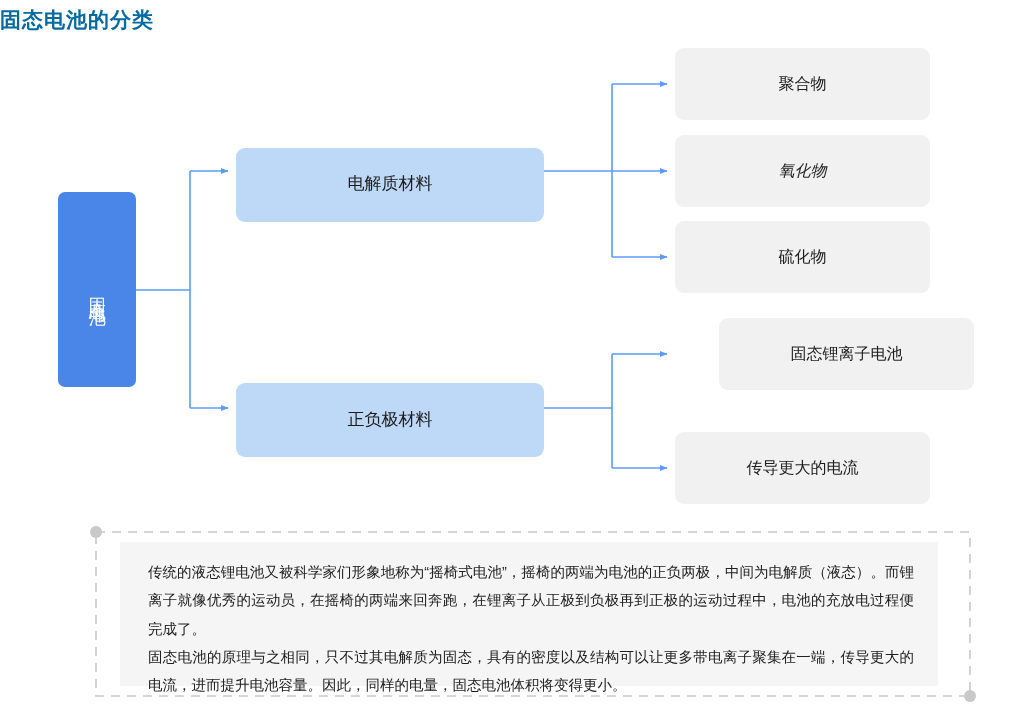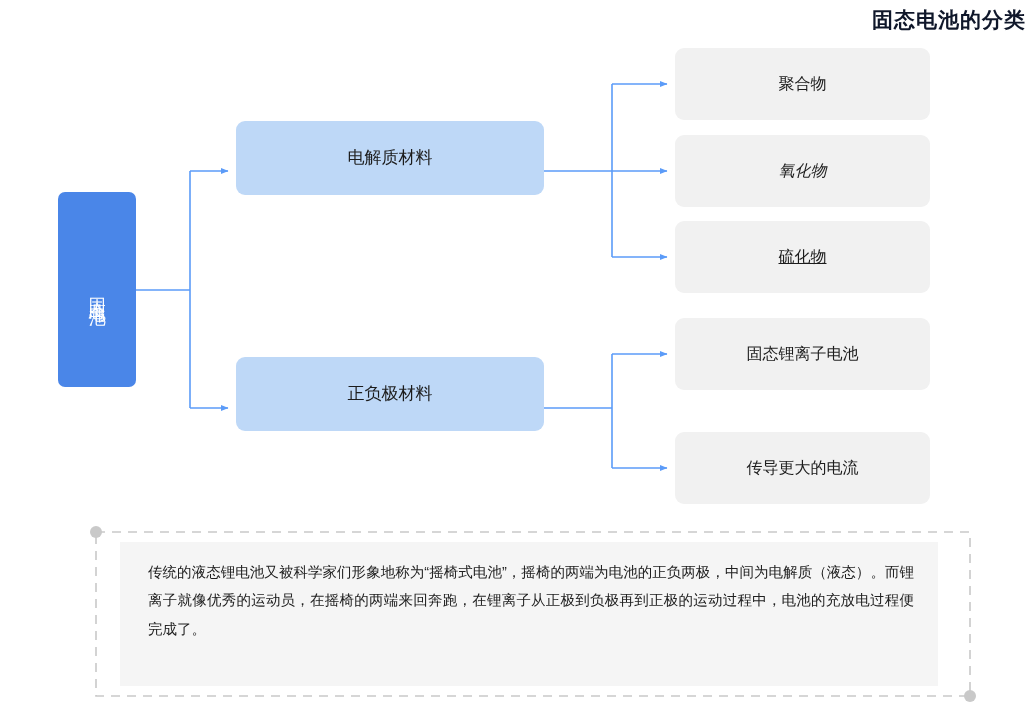--- a/index.html
+++ b/index.html
@@ -13,25 +13,25 @@
     position: relative;
     font-family: "Liberation Sans", "DejaVu Sans", sans-serif;
     color: #1a1a1a;
     overflow: hidden;
   }
   #title {
     position: absolute;
     top: 6px;
     left: 0;
     width: 1026px;
-    text-align: right;
+    text-align: left;
     font-size: 21px;
     font-weight: bold;
     letter-spacing: 1px;
-    color: #0f172a;
+    color: #0369a1;
   }
   #svg-connectors {
     position: absolute;
     top: 0;
     left: 0;
     width: 1026px;
     height: 714px;
     pointer-events: none;
   }
   .node {
@@ -62,36 +62,36 @@
   }
   
   .node-l2 {
     width: 308px;
     height: 74px;
     background: #bed8f7;
     color: #1c1c1c;
     font-size: 17px;
     border-radius: 9px;
   }
-  #node-electrolyte { left: 236px; top: 121px; }
-  #node-electrode  { left: 236px; top: 357px; }
+  #node-electrolyte { left: 236px; top: 148px; font-family: Liberation Mono, monospace; }
+  #node-electrode  { left: 236px; top: 383px; }
   
   .node-l3 {
     left: 675px;
     width: 255px;
     height: 72px;
     background: #f1f1f1;
     color: #1c1c1c;
     font-size: 16px;
     border-radius: 9px;
   }
   #node-polymer  { top: 48px; }
   #node-oxide    { top: 135px; font-style: italic; }
-  #node-sulfide  { top: 221px; text-decoration: underline; }
-  #node-liion    { top: 318px; }
+  #node-sulfide  { top: 221px; }
+  #node-liion    { top: 318px; margin-left: 44px; }
   #node-limetal  { top: 432px; }
 
   
   #note-panel {
     position: absolute;
     left: 88px;
     top: 524px;
     width: 890px;
     height: 180px;
   }
@@ -168,14 +168,15 @@
 <div class="node node-l3" id="node-limetal">传导更大的电流</div>
 
 <div id="note-panel">
   <svg id="note-frame" viewBox="0 0 890 180">
     <path d="M8,8 L882,8 L882,172 L8,172 Z" fill="none" stroke="#c9c9c9" stroke-width="1.6" stroke-dasharray="9 7"></path>
     <circle cx="8" cy="8" r="6" fill="#c9c9c9"></circle>
     <circle cx="882" cy="172" r="6" fill="#c9c9c9"></circle>
   </svg>
   <div id="note-body">
     <p>传统的液态锂电池又被科学家们形象地称为“摇椅式电池”，摇椅的两端为电池的正负两极，中间为电解质（液态）。而锂离子就像优秀的运动员，在摇椅的两端来回奔跑，在锂离子从正极到负极再到正极的运动过程中，电池的充放电过程便完成了。</p>
+    <p>固态电池的原理与之相同，只不过其电解质为固态，具有的密度以及结构可以让更多带电离子聚集在一端，传导更大的电流，进而提升电池容量。因此，同样的电量，固态电池体积将变得更小。</p>
   </div>
 </div>
 
 </body></html>

